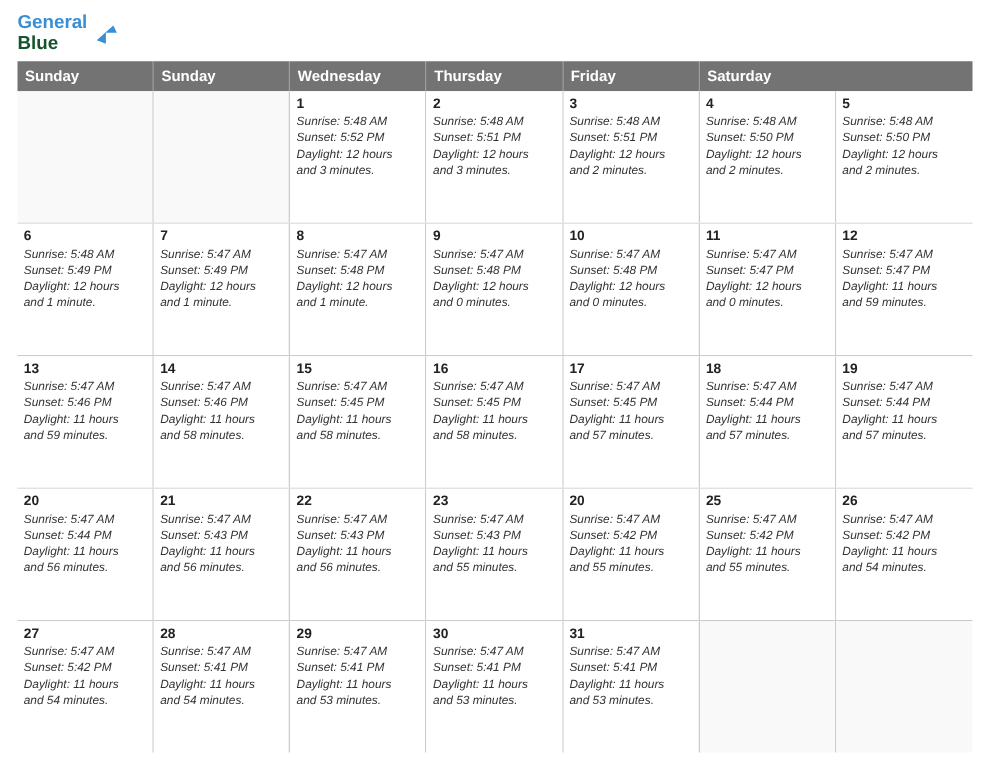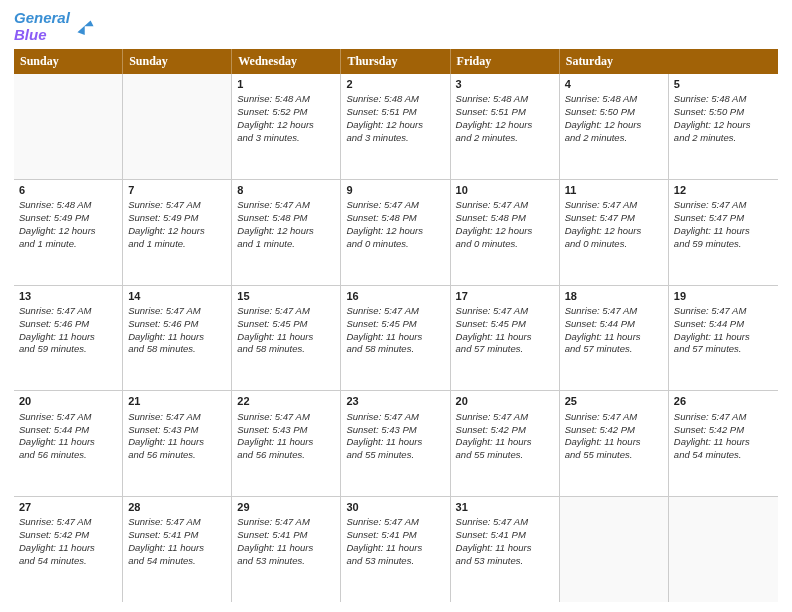--- a/index.html
+++ b/index.html
@@ -15,21 +15,20 @@
       height: 612px;
       padding: 10px 14px 10px 14px;
       display: flex;
       flex-direction: column;
     }
     .header {
       display: flex;
       justify-content: space-between;
       align-items: flex-start;
       margin-bottom: 6px;
-      font-style: italic;
     }
     .logo {
       display: flex;
       align-items: center;
     }
     .logo-text {
       font-size: 15px;
       font-weight: bold;
       color: #1a3a5c;
       line-height: 1.1;
@@ -56,22 +55,21 @@
       color: #333;
     }
     .calendar {
       flex: 1;
       display: flex;
       flex-direction: column;
     }
     .cal-header {
       display: grid;
       grid-template-columns: repeat(7, 1fr);
-      background: #a16207;
-      font-family: Liberation Serif, serif;
+      background: #737373;
     }
     .cal-header-cell {
       color: #fff;
       font-size: 12px;
       font-weight: bold;
       padding: 5px 6px;
       text-align: left;
       border-right: 1px solid rgba(255,255,255,0.3);
     }
     .cal-header-cell:last-child { border-right: none; }
@@ -114,21 +112,21 @@
 </head>
 <body>
 
 <div class="page">
   <div class="header">
     <div class="logo">
       <div>
         <div style="display:flex;align-items:center;">
           <span class="logo-text">
             <span>General</span><br>
-            <span style="color:#8b5cf6">Blue</span>
+            <span style="color:#14532d">Blue</span>
           </span>
           <svg class="logo-icon" viewBox="0 0 30 30">
             <path d="M6 22 L24 6 L28 14 L16 14 L16 26 Z" fill="#3a8fd4"></path>
           </svg>
         </div>
       </div>
     </div>
     <div class="title-block">
       <div class="month-title"></div>
       <div class="location"></div>

